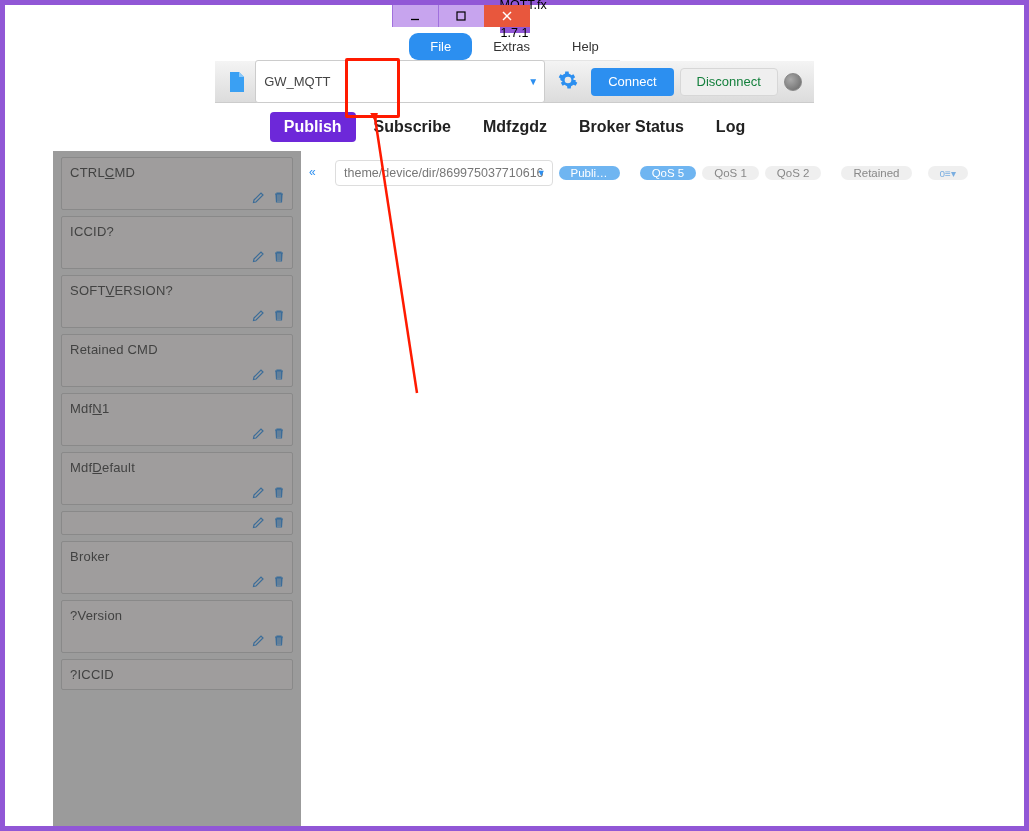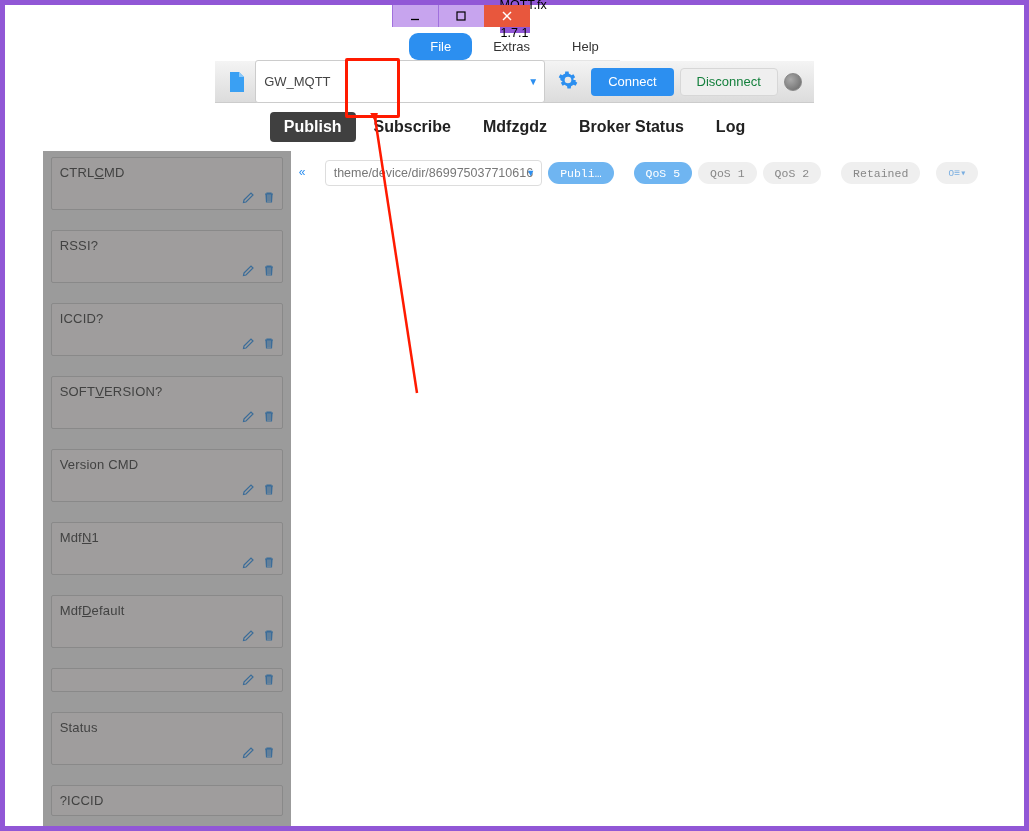--- a/index.html
+++ b/index.html
@@ -31,40 +31,40 @@
   .gear-wrap { width: 34px; height: 30px; display: flex; align-items: center; justify-content: center; cursor: pointer; border-radius: 3px; }
   .gear-icon svg { width: 20px; height: 20px; }
   .btn { height: 28px; padding: 0 16px; border-radius: 4px; font-size: 13px; display: flex; align-items: center; cursor: pointer; border: 1px solid transparent; }
   .btn.connect { background: #2c8ff0; color: #fff; }
   .btn.disconnect { background: #efefef; color: #15803d; border-color: #d7d7d7; }
   .connbar .status-dot { width: 18px; height: 18px; border-radius: 50%; background: radial-gradient(circle at 35% 35%, #aaa, #666); margin-left: auto; border: 1px solid #888; }
 
   
   .tabbar { height: 48px; background: #fff; display: flex; align-items: center; padding: 0 12px; gap: 4px; font-size: 16px; font-weight: 600; color: #222; }
   .tabbar .tab { padding: 6px 14px; border-radius: 4px; cursor: pointer; }
-  .tabbar .tab.active { background: #404040; color: #fff; }
+  .tabbar .tab.active { background: #6d28d9; color: #fff; }
 
   
   .content { flex: 1; display: flex; min-height: 0; position: relative; }
   .sidebar { width: 248px; background: #ececec; overflow-y: auto; padding: 6px 8px; position: relative; }
   .sidebar::-webkit-scrollbar { width: 7px; }
   .sidebar::-webkit-scrollbar-thumb { background: #bdbdbd; border-radius: 3px; }
 
-  .side-item { border: 1px solid #d0d0d0; border-radius: 2px; margin-bottom: 20px; background: #f1efee; }
+  .side-item { border: 1px solid #d0d0d0; border-radius: 2px; margin-bottom: 6px; background: #f1efee; }
   .side-item .si-label { padding: 7px 8px; font-size: 13px; color: #656565; letter-spacing: .2px; }
   .side-item .si-actions { display: flex; justify-content: flex-end; gap: 6px; padding: 3px 6px 5px; }
   .side-item .si-actions .mini { width: 14px; height: 14px; color: #5aa5e8; cursor: pointer; }
   .side-item .si-actions .mini svg { width: 14px; height: 14px; }
 
   .main { flex: 1; background: #fff; display: flex; flex-direction: column; }
   .pubrow { height: 44px; display: flex; align-items: center; padding: 8px 8px; gap: 6px; }
   .pubrow .collapse { width: 16px; height: 16px; color: #2c8ff0; cursor: pointer; margin-right: 4px; font-size: 12px; }
   .topic-combo { flex: 1; height: 26px; border: 1px solid #ddd; border-radius: 4px; background: #fff; padding: 0 8px; font-size: 12.5px; color: #777; position: relative; display: flex; align-items: center; }
   .topic-combo .chevron { position: absolute; right: 6px; color: #2c8ff0; font-size: 9px; }
-  .pill { height: 22px; border-radius: 11px; padding: 0 12px; font-size: 11.5px; display: flex; align-items: center; cursor: pointer; white-space: nowrap; font-family: Liberation Mono, monospace; }
+  .pill { height: 14px; border-radius: 11px; padding: 0 12px; font-size: 11.5px; display: flex; align-items: center; cursor: pointer; white-space: nowrap; }
   .pill.publish { background: #6fb5f1; color: #fff; min-width: 56px; justify-content: center; }
   .pill.qos-active { background: #6fb5f1; color: #fff; }
   .pill.qos { background: #efefef; color: #888; }
   .pill.retain { background: #efefef; color: #888; }
   .pill.fmt { background: #efefef; color: #7aaee0; min-width: 28px; justify-content: center; font-size: 10px; }
 
   
   .dim-overlay { position: absolute; top: 0; left: 0; bottom: 0; width: 248px; background: rgba(0,0,0,0.34); pointer-events: none; }
 
   
@@ -145,31 +145,20 @@
           <div class="si-actions">
             <span class="mini"><svg viewBox="0 0 14 14">
                 <path d="M2 10 l7-7 2 2 -7 7 -2.5.5z" fill="none" stroke="currentColor" stroke-width="1.2"></path>
               </svg></span>
             <span class="mini"><svg viewBox="0 0 14 14">
                 <path d="M3 4 h8 M5 4 v7 M7 4 v7 M9 4 v7 M4 4 l.5 8 h5 l.5-8 M5 4 v-1 h4 v1" fill="none" stroke="currentColor" stroke-width="1.2"></path>
               </svg></span>
           </div>
         </div>
         <div class="side-item">
-          <div class="si-label">RSSI?</div>
-          <div class="si-actions">
-            <span class="mini"><svg viewBox="0 0 14 14">
-                <path d="M2 10 l7-7 2 2 -7 7 -2.5.5z" fill="none" stroke="currentColor" stroke-width="1.2"></path>
-              </svg></span>
-            <span class="mini"><svg viewBox="0 0 14 14">
-                <path d="M3 4 h8 M5 4 v7 M7 4 v7 M9 4 v7 M4 4 l.5 8 h5 l.5-8 M5 4 v-1 h4 v1" fill="none" stroke="currentColor" stroke-width="1.2"></path>
-              </svg></span>
-          </div>
-        </div>
-        <div class="side-item">
           <div class="si-label">ICCID?</div>
           <div class="si-actions">
             <span class="mini"><svg viewBox="0 0 14 14">
                 <path d="M2 10 l7-7 2 2 -7 7 -2.5.5z" fill="none" stroke="currentColor" stroke-width="1.2"></path>
               </svg></span>
             <span class="mini"><svg viewBox="0 0 14 14">
                 <path d="M3 4 h8 M5 4 v7 M7 4 v7 M9 4 v7 M4 4 l.5 8 h5 l.5-8 M5 4 v-1 h4 v1" fill="none" stroke="currentColor" stroke-width="1.2"></path>
               </svg></span>
           </div>
         </div>
@@ -178,21 +167,21 @@
           <div class="si-actions">
             <span class="mini"><svg viewBox="0 0 14 14">
                 <path d="M2 10 l7-7 2 2 -7 7 -2.5.5z" fill="none" stroke="currentColor" stroke-width="1.2"></path>
               </svg></span>
             <span class="mini"><svg viewBox="0 0 14 14">
                 <path d="M3 4 h8 M5 4 v7 M7 4 v7 M9 4 v7 M4 4 l.5 8 h5 l.5-8 M5 4 v-1 h4 v1" fill="none" stroke="currentColor" stroke-width="1.2"></path>
               </svg></span>
           </div>
         </div>
         <div class="side-item">
-          <div class="si-label">Version CMD</div>
+          <div class="si-label">Retained CMD</div>
           <div class="si-actions">
             <span class="mini"><svg viewBox="0 0 14 14">
                 <path d="M2 10 l7-7 2 2 -7 7 -2.5.5z" fill="none" stroke="currentColor" stroke-width="1.2"></path>
               </svg></span>
             <span class="mini"><svg viewBox="0 0 14 14">
                 <path d="M3 4 h8 M5 4 v7 M7 4 v7 M9 4 v7 M4 4 l.5 8 h5 l.5-8 M5 4 v-1 h4 v1" fill="none" stroke="currentColor" stroke-width="1.2"></path>
               </svg></span>
           </div>
         </div>
         <div class="side-item">
@@ -221,21 +210,32 @@
           <div class="si-actions">
             <span class="mini"><svg viewBox="0 0 14 14">
                 <path d="M2 10 l7-7 2 2 -7 7 -2.5.5z" fill="none" stroke="currentColor" stroke-width="1.2"></path>
               </svg></span>
             <span class="mini"><svg viewBox="0 0 14 14">
                 <path d="M3 4 h8 M5 4 v7 M7 4 v7 M9 4 v7 M4 4 l.5 8 h5 l.5-8 M5 4 v-1 h4 v1" fill="none" stroke="currentColor" stroke-width="1.2"></path>
               </svg></span>
           </div>
         </div>
         <div class="side-item">
-          <div class="si-label">Status</div>
+          <div class="si-label">Broker</div>
+          <div class="si-actions">
+            <span class="mini"><svg viewBox="0 0 14 14">
+                <path d="M2 10 l7-7 2 2 -7 7 -2.5.5z" fill="none" stroke="currentColor" stroke-width="1.2"></path>
+              </svg></span>
+            <span class="mini"><svg viewBox="0 0 14 14">
+                <path d="M3 4 h8 M5 4 v7 M7 4 v7 M9 4 v7 M4 4 l.5 8 h5 l.5-8 M5 4 v-1 h4 v1" fill="none" stroke="currentColor" stroke-width="1.2"></path>
+              </svg></span>
+          </div>
+        </div>
+        <div class="side-item">
+          <div class="si-label">?Version</div>
           <div class="si-actions">
             <span class="mini"><svg viewBox="0 0 14 14">
                 <path d="M2 10 l7-7 2 2 -7 7 -2.5.5z" fill="none" stroke="currentColor" stroke-width="1.2"></path>
               </svg></span>
             <span class="mini"><svg viewBox="0 0 14 14">
                 <path d="M3 4 h8 M5 4 v7 M7 4 v7 M9 4 v7 M4 4 l.5 8 h5 l.5-8 M5 4 v-1 h4 v1" fill="none" stroke="currentColor" stroke-width="1.2"></path>
               </svg></span>
           </div>
         </div>
         <div class="side-item">

